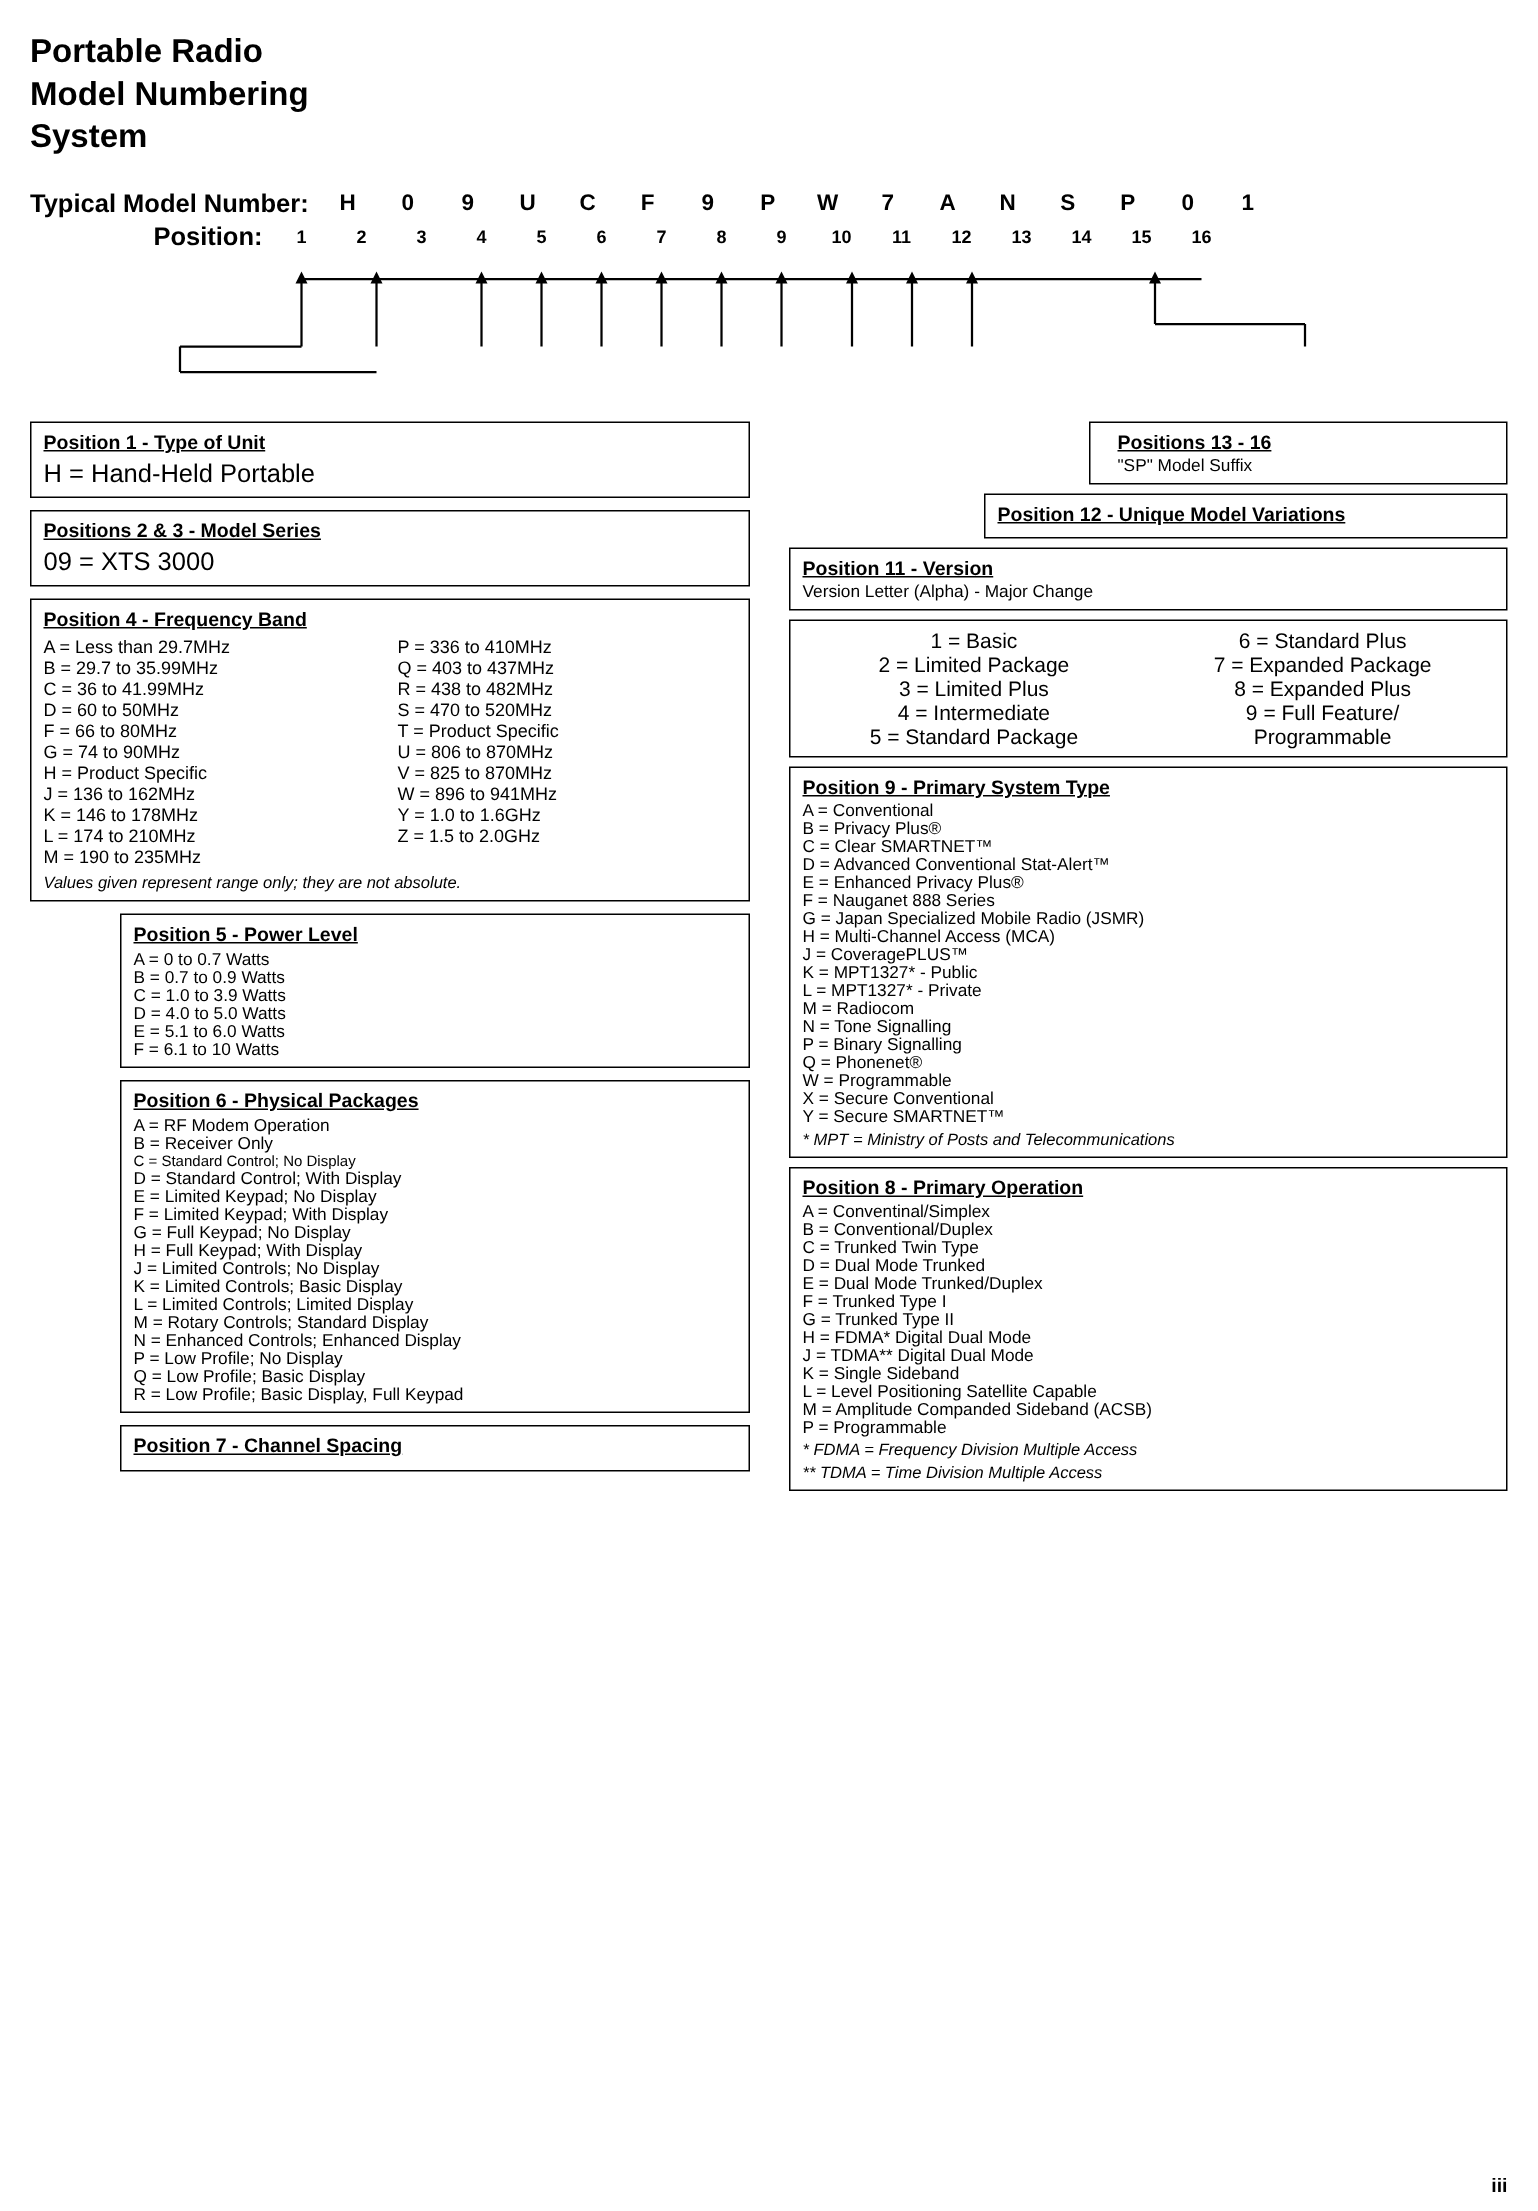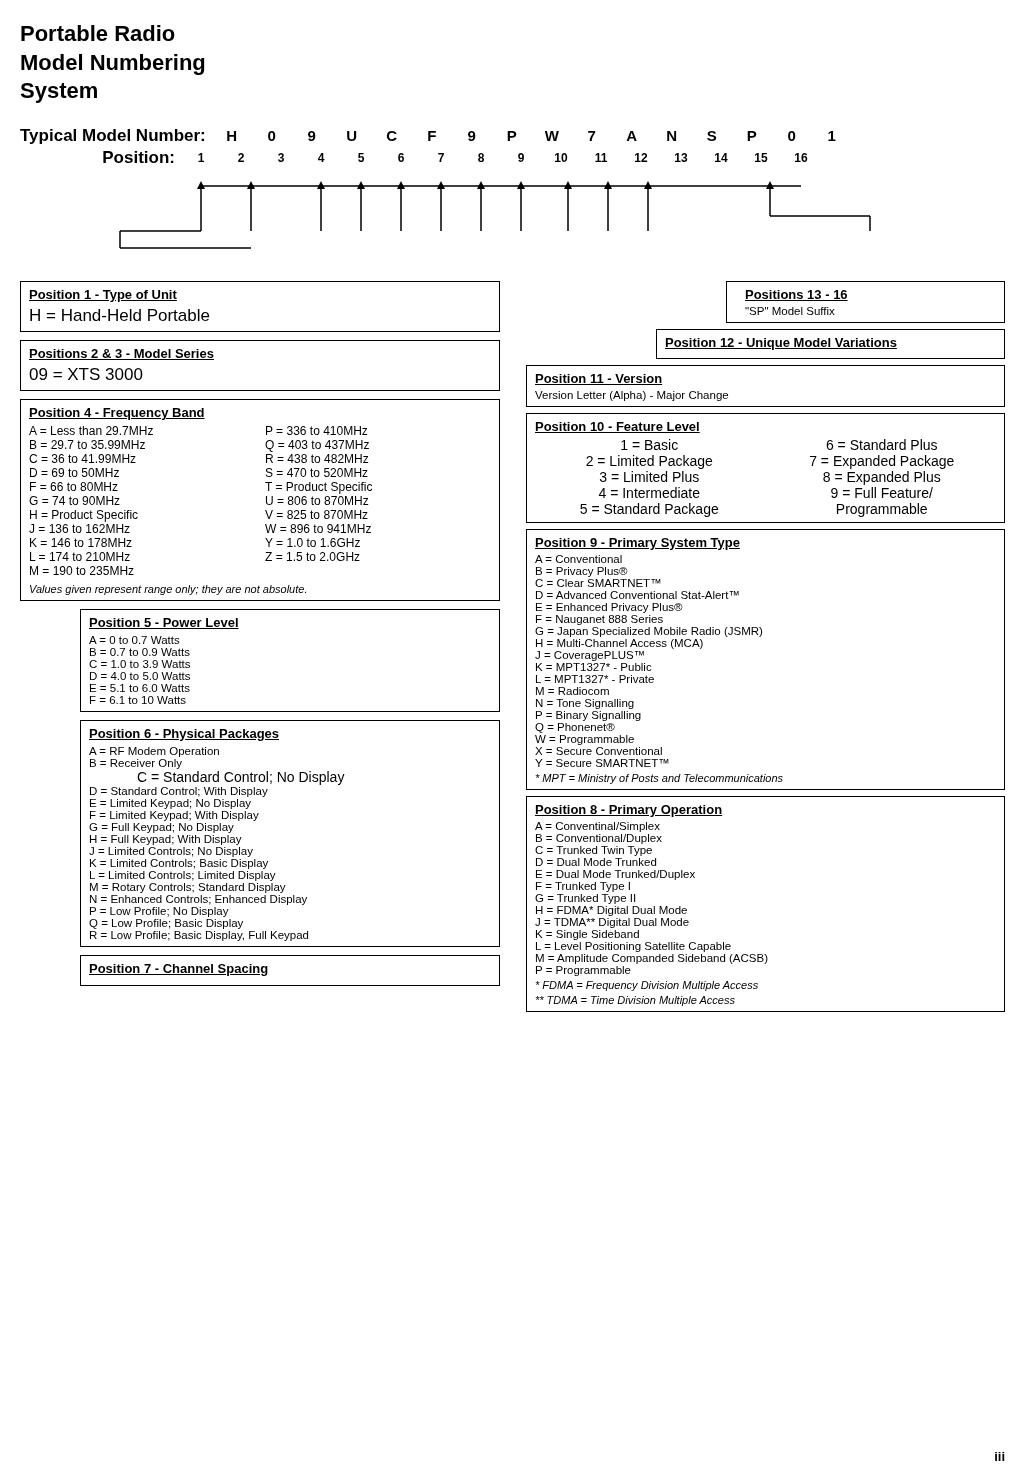--- a/index.html
+++ b/index.html
@@ -255,21 +255,21 @@
         </div>
     </div>
 
     <div class="position-box" style="margin-bottom:8px;">
       <div class="position-title">Position 4 - Frequency Band</div>
       <div class="two-col-list">
         <div class="col" id="pos4-left">
             <div>A  =  Less than 29.7MHz</div>
             <div>B  =  29.7 to 35.99MHz</div>
             <div>C  =  36 to 41.99MHz</div>
-            <div>D  =  69 to 50MHz</div>
+            <div>D  =  60 to 50MHz</div>
             <div>F  =  66 to 80MHz</div>
             <div>G  =  74 to 90MHz</div>
             <div>H  =  Product Specific</div>
             <div>J  =  136 to 162MHz</div>
             <div>K  =  146 to 178MHz</div>
             <div>L  =  174 to 210MHz</div>
             <div>M  =  190 to 235MHz</div>
           </div>
         <div class="col" id="pos4-right">
             <div>P  =  336 to 410MHz</div>
@@ -297,21 +297,21 @@
           <div style="font-size: 11.5px;">E  = 5.1 to 6.0 Watts</div>
           <div style="font-size: 11.5px;">F  = 6.1 to 10 Watts</div>
         </div>
     </div>
 
     <div class="position-box" style="margin-bottom:8px; margin-left:60px;">
       <div class="position-title">Position 6 - Physical Packages</div>
       <div id="pos6-content">
           <div style="font-size: 11.5px;">A  = RF Modem Operation</div>
           <div style="font-size: 11.5px;">B  = Receiver Only</div>
-          <div style="font-size: 14px; margin-left: 48px;">C  = Standard Control; No Display</div>
+          <div style="font-size: 10px;">C  = Standard Control; No Display</div>
           <div style="font-size: 11.5px;">D  = Standard Control; With Display</div>
           <div style="font-size: 11.5px;">E  = Limited Keypad; No Display</div>
           <div style="font-size: 11.5px;">F  = Limited Keypad; With Display</div>
           <div style="font-size: 11.5px;">G  = Full Keypad; No Display</div>
           <div style="font-size: 11.5px;">H  = Full Keypad; With Display</div>
           <div style="font-size: 11.5px;">J  = Limited Controls; No Display</div>
           <div style="font-size: 11.5px;">K  = Limited Controls; Basic Display</div>
           <div style="font-size: 11.5px;">L  = Limited Controls; Limited Display</div>
           <div style="font-size: 11.5px;">M = Rotary Controls; Standard Display</div>
           <div style="font-size: 11.5px;">N  = Enhanced Controls; Enhanced Display</div>
@@ -337,21 +337,20 @@
     <div class="rbox" style="margin-left:130px; margin-bottom:6px;">
       <div class="rbox-title">Position 12 - Unique Model Variations</div>
     </div>
 
     <div class="rbox" style="margin-bottom:6px;">
       <div class="rbox-title">Position 11 - Version</div>
       <div>Version Letter (Alpha) - Major Change</div>
     </div>
 
     <div class="rbox" style="margin-bottom:6px;">
-      <div class="rbox-title">Position 10 - Feature Level</div>
       <div class="two-col-grid">
         <div id="pos10-left">
             <div>1 = Basic</div>
             <div>2 = Limited Package</div>
             <div>3 = Limited Plus</div>
             <div>4 = Intermediate</div>
             <div>5 = Standard Package</div>
           </div>
         <div id="pos10-right">
             <div>6 = Standard Plus</div>

